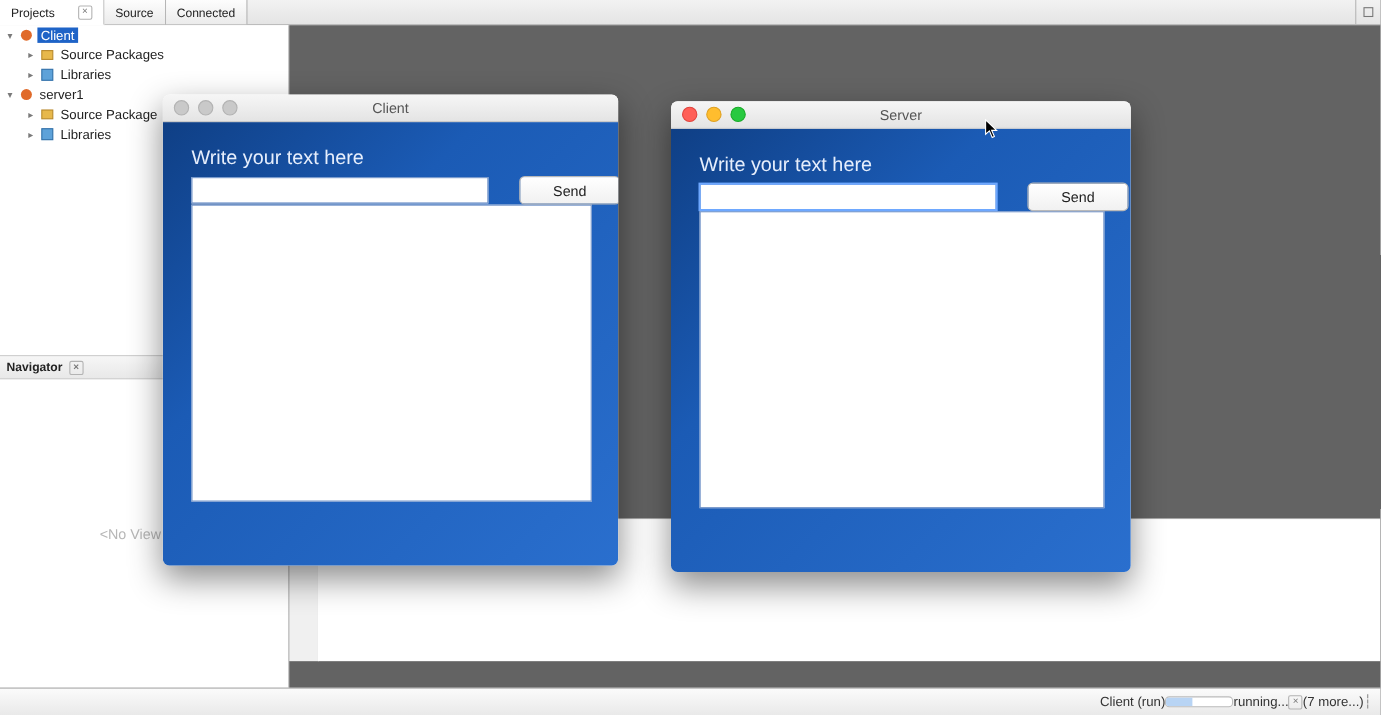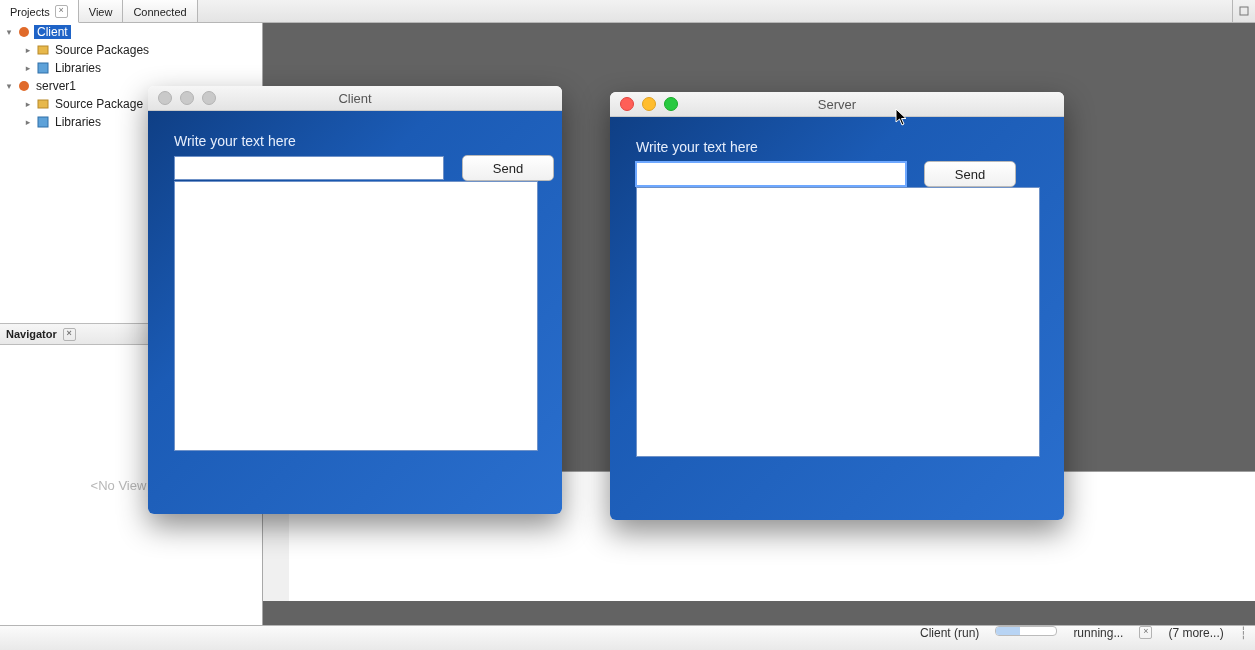--- a/index.html
+++ b/index.html
@@ -31,21 +31,21 @@
     display: flex;
     align-items: stretch;
     font-size: 11px;
   }
   .tab-strip .tab {
     padding: 3px 10px 2px 10px;
     border-right: 1px solid #b6b6b6;
     background: linear-gradient(#fdfdfd,#ebebeb);
     display: flex;
     align-items: center;
-    gap: 5px;
+    gap: 21px;
     position: relative;
   }
   .tab-strip .tab.active {
     background: #fff;
     border-bottom: 1px solid #fff;
     margin-bottom: -1px;
   }
   .tab-strip .spacer { flex: 1; }
   .tab-strip .min-icon {
     width: 22px;
@@ -165,25 +165,25 @@
     left:26px; right:0; top:0; bottom:0;
     background:#fff;
   }
 
   
   .status-bar {
     height:24px;
     background: linear-gradient(#fbfbfb,#e9e9e9);
     border-top:1px solid #b5b5b5;
     display:flex;
-    align-items:flex-start;
+    align-items:center;
     font-size:12px;
     color:#333;
     padding:0 8px;
-    gap:16px;
+    gap:0;
   }
   .status-bar .sp { flex:1; }
   .progress {
     width:60px; height:8px;
     border:1px solid #bbb;
     border-radius:4px;
     background:#fff;
     position:relative;
     overflow:hidden;
   }
@@ -231,28 +231,28 @@
   }
 
   .appbody {
     background: linear-gradient(135deg,#0f3f85 0%, #1b5bb5 35%, #2a6fce 100%);
     padding:22px 26px 26px 26px;
     color:#fff;
     height:calc(100% - 24px);
     box-sizing:border-box;
   }
   .field-label {
-    font-size:14px;
+    font-size:18px;
     margin-bottom:6px;
     color:#e6eefc;
   }
   .field-row {
     display:flex;
     align-items:center;
-    gap:18px;
+    gap:28px;
     margin-bottom:0;
   }
   .txtinput {
     height:22px;
     background:#fff;
     border:1px solid #6f92c8;
     flex:0 0 auto;
     padding:0 4px;
   }
   .txtinput.focused {
@@ -293,21 +293,21 @@
 <body>
 
 <div class="ide-root">
 
   <div class="tab-strip">
     <div class="tab active">
       <span>Projects</span>
       <span class="close-x">×</span>
     </div>
     <div class="tab">
-      <span>View</span>
+      <span>Source</span>
     </div>
     <div class="tab">
       <span>Connected</span>
     </div>
     <div class="spacer"></div>
     <div class="min-icon">
       <svg width="10" height="10" viewBox="0 0 10 10">
           <rect x="1" y="1" width="8" height="8" fill="none" stroke="#777"></rect>
         </svg>
     </div>
@@ -437,21 +437,21 @@
     <div class="field-row">
       <div class="txtinput" style="width:260px"></div>
       <div class="btn">
         <span>Send</span>
       </div>
     </div>
     <div class="logarea" style="height:268px"></div>
   </div>
 </div>
 
-<div class="appwin" style="left:610px; top:92px; width:454px; height:428px;">
+<div class="appwin" style="left:610px; top:92px; width:418px; height:428px;">
   <div class="titlebar">
     <div class="traffic">
       <span class="dot red"></span>
       <span class="dot yel"></span>
       <span class="dot grn"></span>
     </div>
     <div class="wtitle">Server</div>
   </div>
   <div class="appbody">
     <div class="field-label">Write your text here</div>

